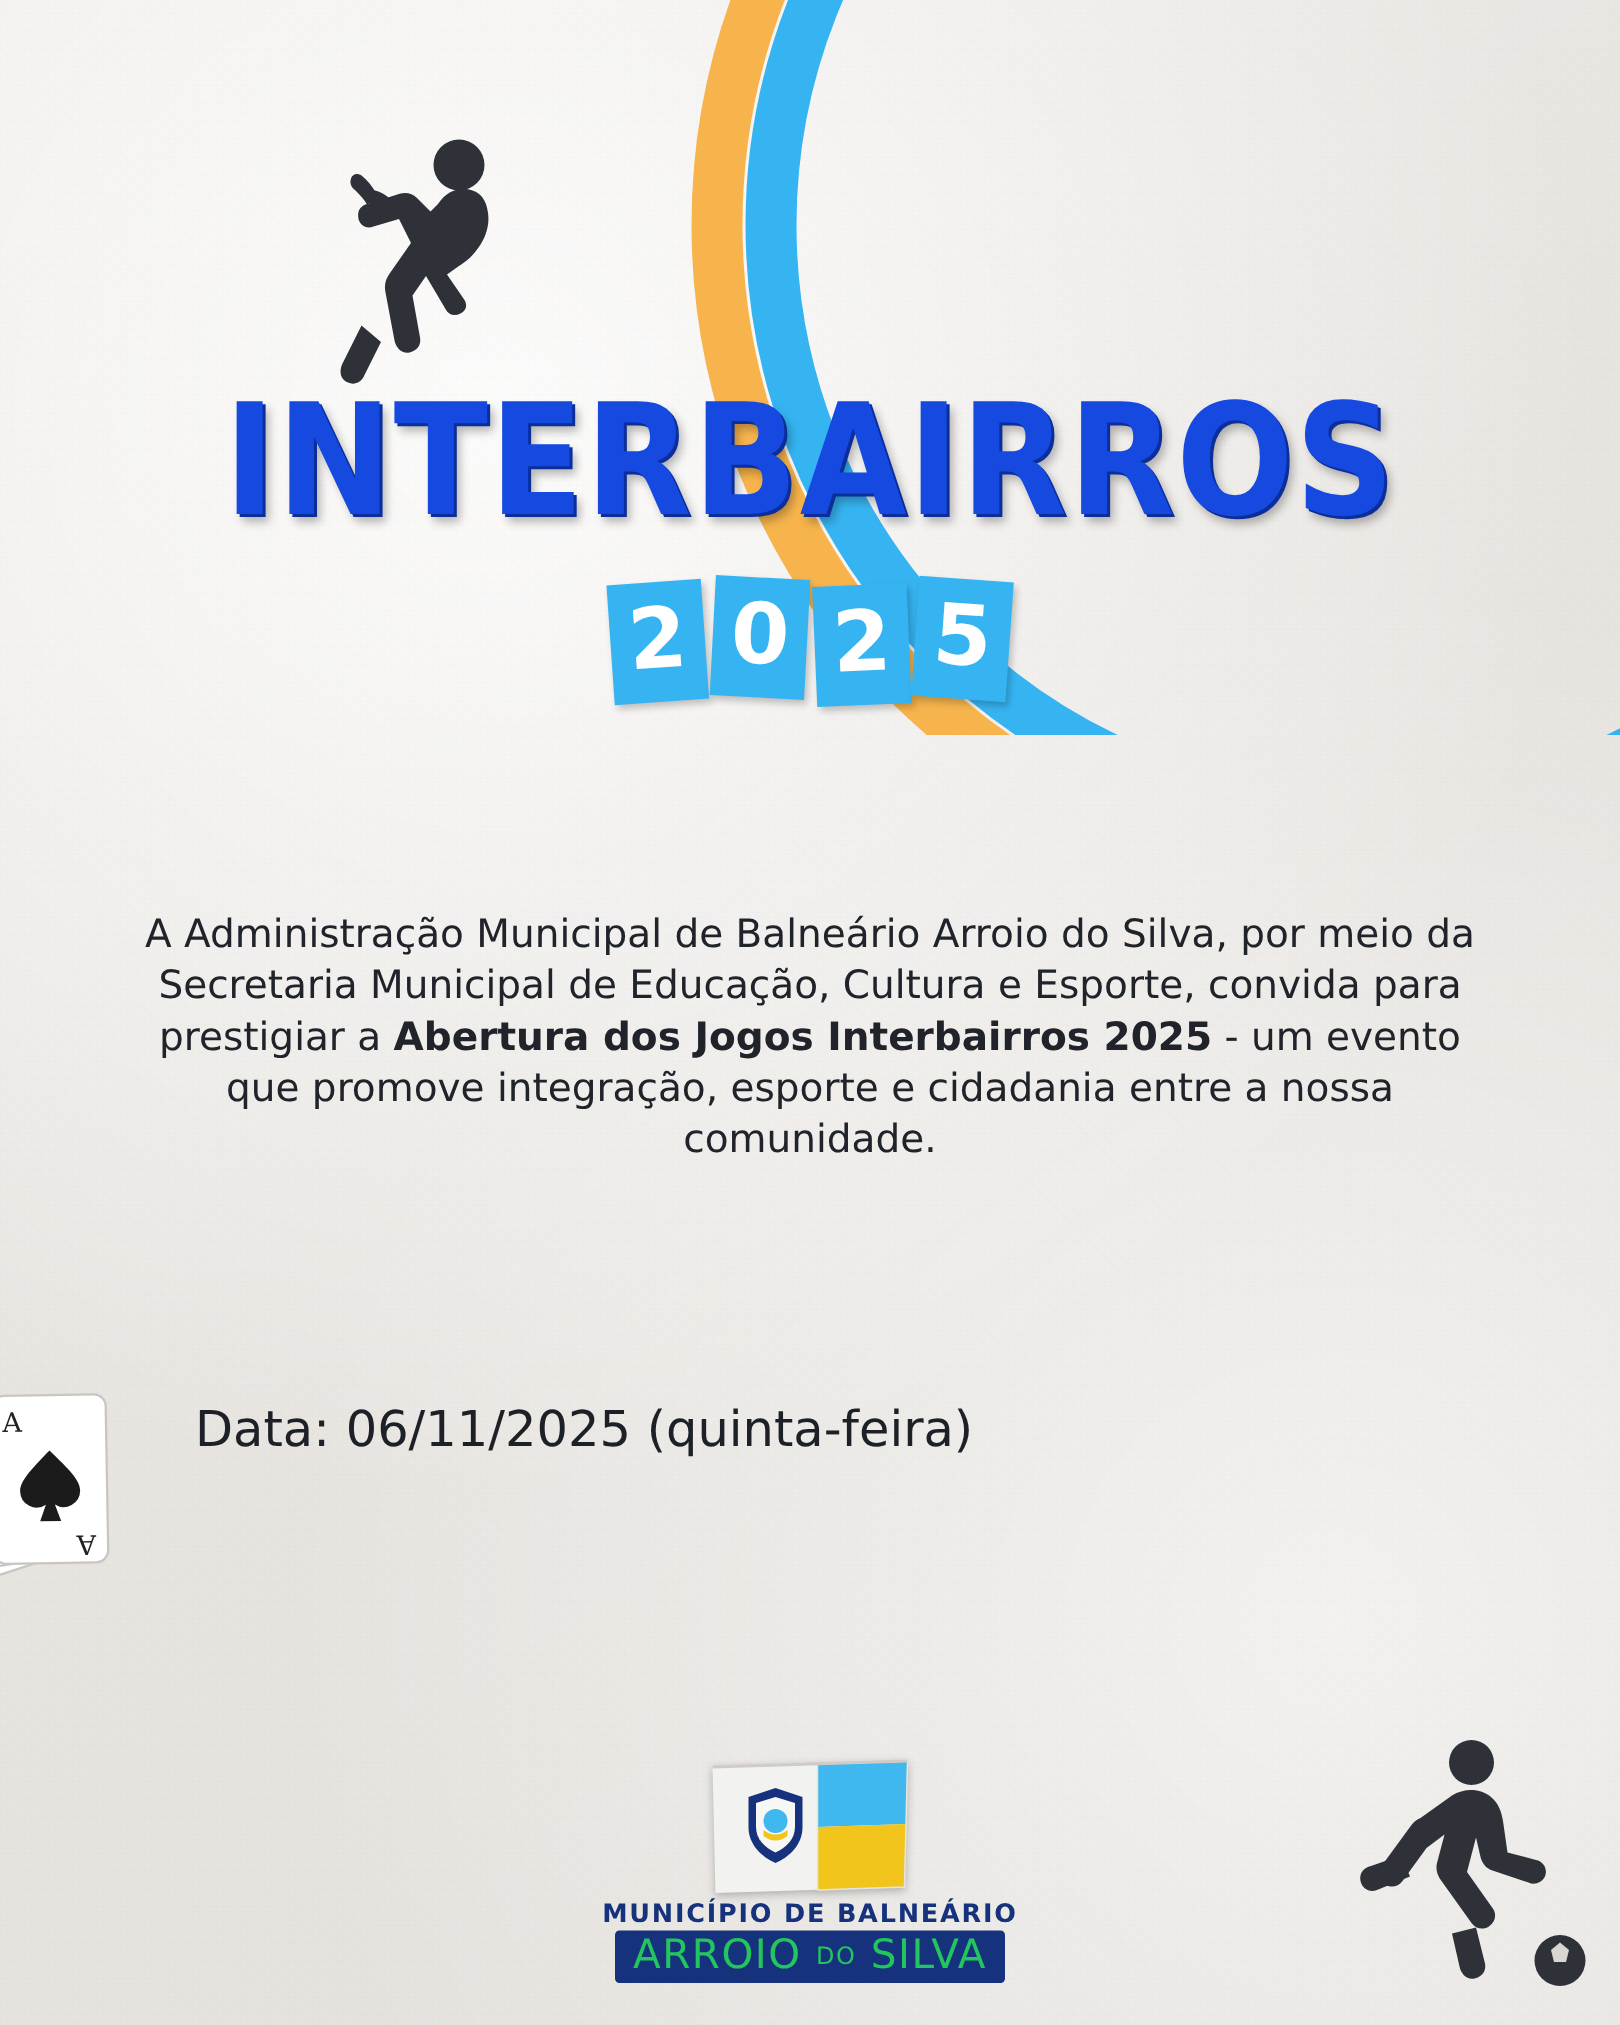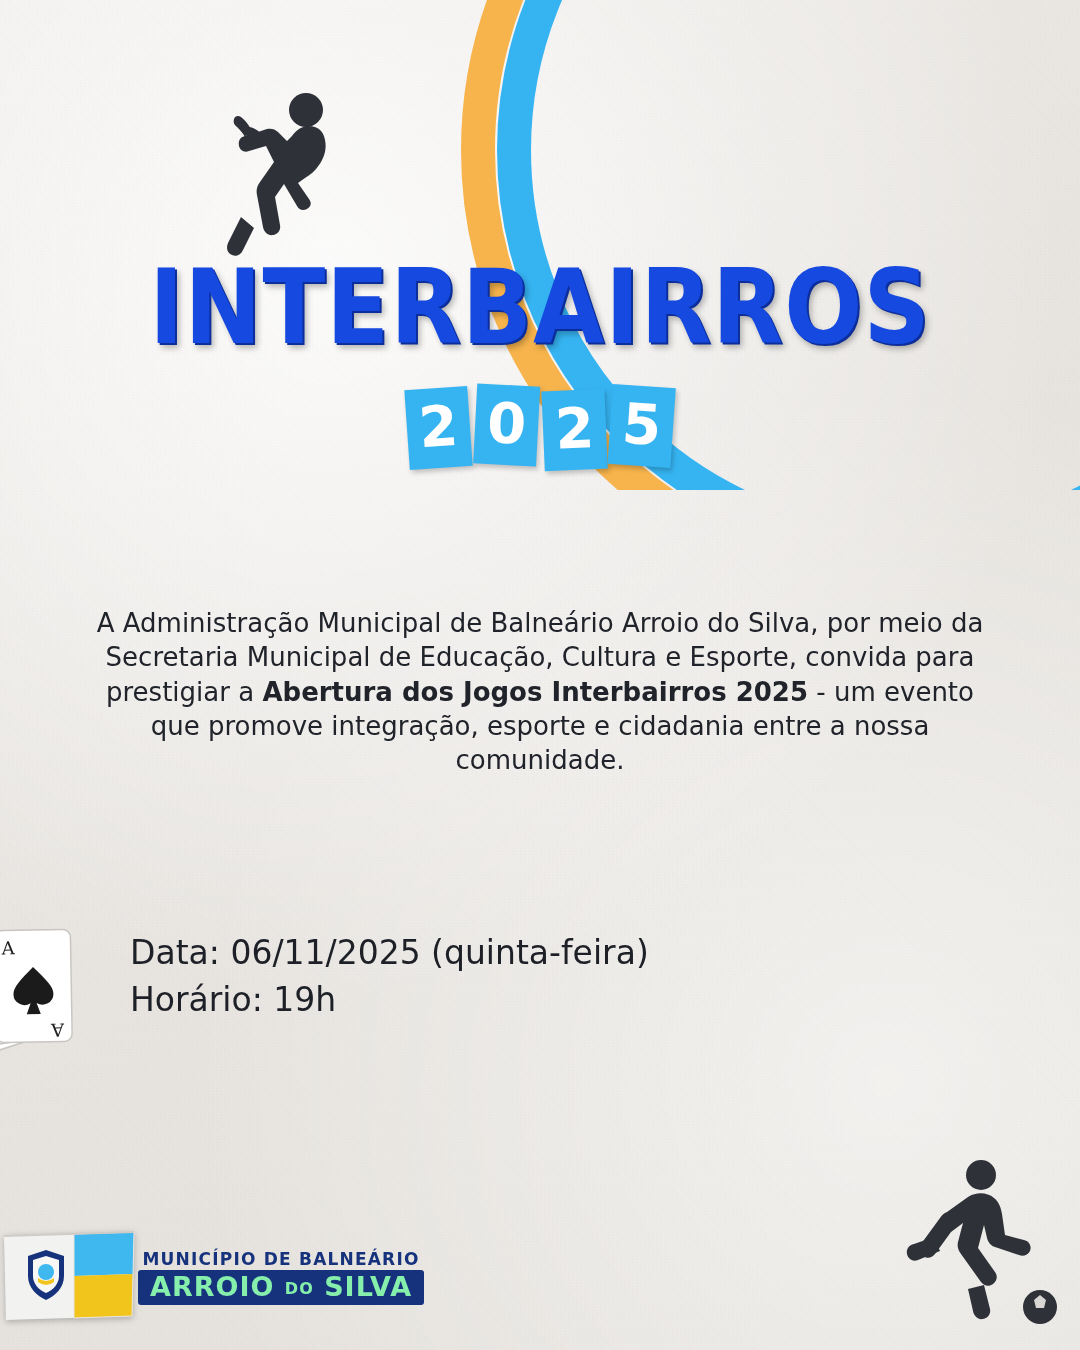--- a/index.html
+++ b/index.html
@@ -143,21 +143,21 @@
     color: #1d2026;
   }
   .details .lbl { font-weight: 400; }
 
   .brand {
     position: absolute;
     bottom: 28px;
     left: 0;
     width: 1080px;
     display: flex;
-    flex-direction: row;
+    flex-direction: column;
     align-items: center;
   }
   .flag {
     width: 138px;
     height: 92px;
     position: relative;
     filter: drop-shadow(0 2px 3px rgba(0,0,0,0.25));
   }
   .brand-words {
     margin-top: 4px;
@@ -168,23 +168,23 @@
     font-family: "DejaVu Sans", sans-serif;
     font-weight: 700;
     font-size: 17px;
     letter-spacing: 1.2px;
     color: #16327d;
   }
   .brand-line2 {
     margin-top: 2px;
     display: inline-block;
     background: #16327d;
-    color: #86efac;
-    font-family: "DejaVu Sans", sans-serif;
-    font-weight: 700;
+    color: #22c55e;
+    font-family: "DejaVu Sans", sans-serif;
+    font-weight: 400;
     font-size: 27px;
     letter-spacing: 1px;
     padding: 3px 12px 5px 12px;
     border-radius: 3px;
   }
   .brand-line2 .small {
     font-size: 16px;
     vertical-align: middle;
   }
 </style>
@@ -221,24 +221,20 @@
   </div>
 
   <p class="body-text">
     <span>A Administração Municipal de Balneário Arroio do Silva, por meio da Secretaria Municipal de Educação, Cultura e Esporte, convida para prestigiar a </span><b>Abertura dos Jogos Interbairros 2025</b><span> - um evento que promove integração, esporte e cidadania entre a nossa comunidade.</span>
   </p>
 
   <div class="details">
     <div>
       <span class="lbl">Data:</span>
       <span>06/11/2025 (quinta-feira)</span>
-    </div>
-    <div>
-      <span class="lbl">Horário:</span>
-      <span>19h</span>
     </div>
   </div>
 
   <svg class="cards" viewBox="0 0 130 200">
     <g>
       <g transform="rotate(-18 60 110)">
         <rect x="6" y="22" width="72" height="104" rx="7" fill="#ffffff" stroke="#c9c6c2" stroke-width="1.5"></rect>
         <text x="13" y="44" font-family="DejaVu Serif, serif" font-size="17" fill="#cc2222">A</text>
         <path d="M18 50l6 8h-12z" fill="#cc2222"></path>
       </g>

